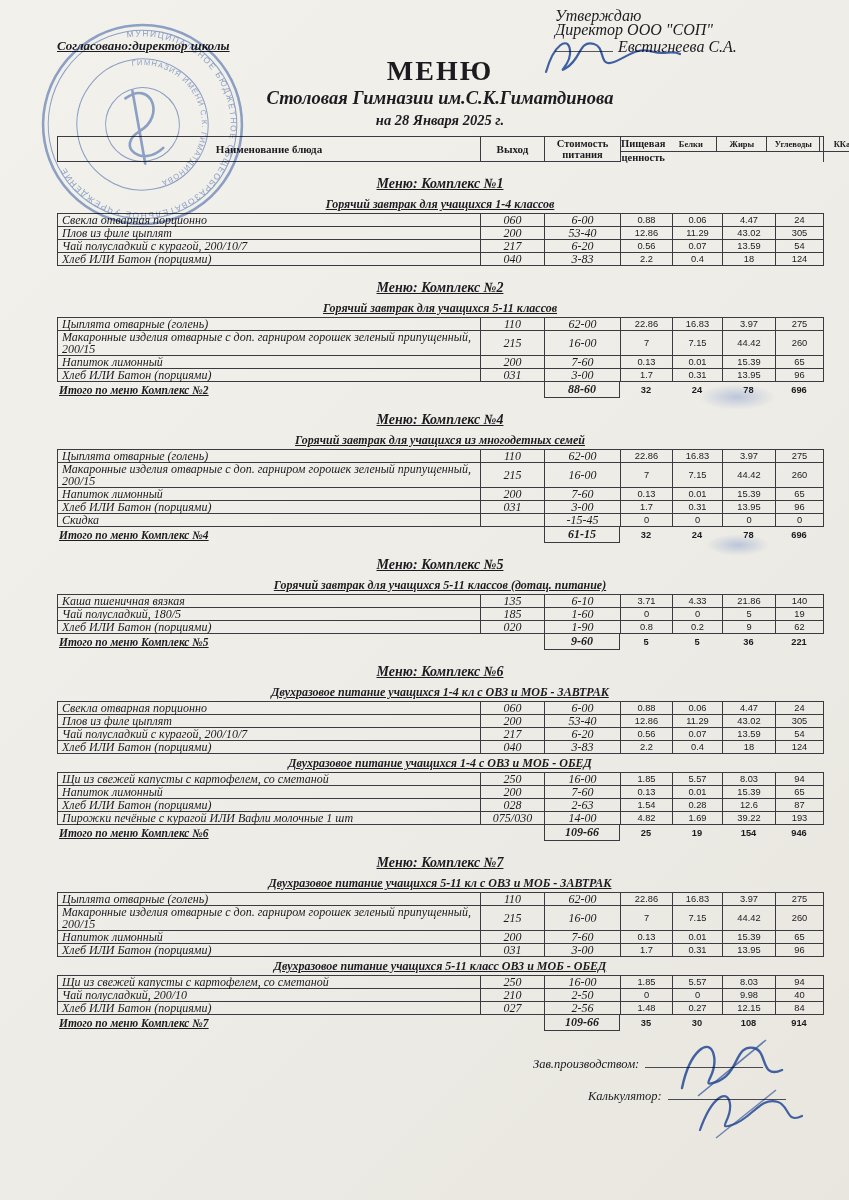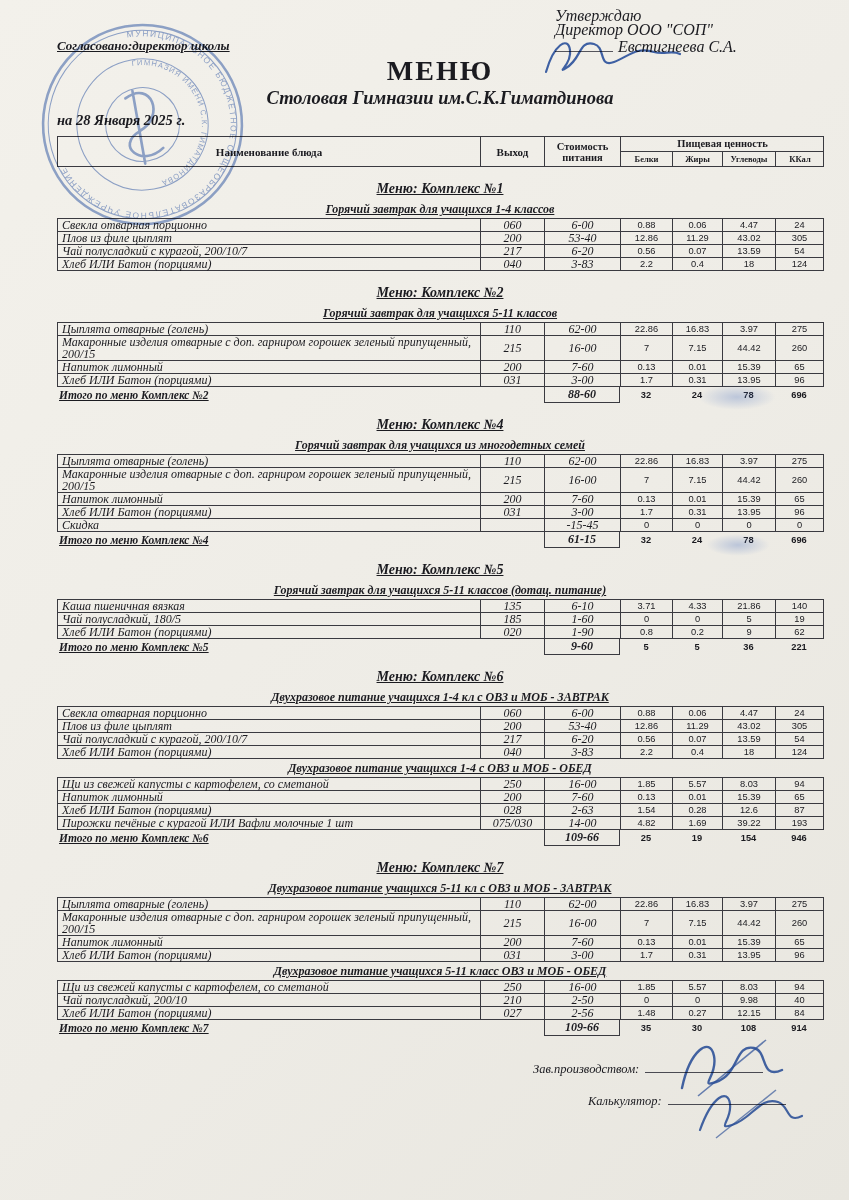--- a/index.html
+++ b/index.html
@@ -18,34 +18,34 @@
     background:linear-gradient(135deg,#f3f1eb 0%,#eeece6 55%,#e8e6df 100%);
   }
   
   .top-row{display:flex;align-items:flex-end}
   .agreed{font-weight:bold;font-style:italic;font-size:13px;text-decoration:underline}
   .approve{margin-left:auto;width:268px;font-style:italic;font-size:16px;line-height:14px}
   .approve-sign{margin-top:3px}
   .sig-line{display:inline-block;width:58px;height:10px;border-bottom:1px solid #55555c;margin-right:5px}
   .title{text-align:center;font-weight:bold;font-size:28px;line-height:30px;letter-spacing:2px;margin-top:2px}
   .subtitle{text-align:center;font-weight:bold;font-style:italic;font-size:18.5px;line-height:21px;margin-top:2px}
-  .dateline{text-align:left;font-weight:bold;font-style:italic;font-size:14.5px;line-height:16px;margin:3px 0 8px}
+  .dateline{text-align:center;font-weight:bold;font-style:italic;font-size:14.5px;line-height:16px;margin:3px 0 8px}
 
   
   .thead{
     display:grid;grid-template-columns:423px 64px 76px 203px;
     border:1px solid #3a3a40;border-bottom:none;width:767px;
   }
   .th{font-weight:bold;text-align:center}
   .h-name,.h-out,.h-price{
     border-right:1px solid #3a3a40;border-bottom:1px solid #3a3a40;
     display:flex;align-items:center;justify-content:center;font-size:11px;
   }
   .h-price{font-size:10.5px;line-height:11px;padding:1px 4px}
-  .h-nutri{display:flex;flex-direction:column}
+  .h-nutri{display:flex;flex-direction:row}
   .h-nutri-top{border-bottom:1px solid #3a3a40;font-size:10.5px;height:15px;line-height:14px}
   .h-nutri-sub{display:grid;grid-template-columns:52px 50px 53px 48px}
   .hs{
     font-size:8.5px;height:15px;border-right:1px solid #3a3a40;border-bottom:1px solid #3a3a40;
     display:flex;align-items:center;justify-content:center;
   }
   .hs:last-child{border-right:1px solid #3a3a40}
   .h-nutri .hs:nth-child(4){border-right:none}
   .h-nutri-sub .hs:last-child{border-right:none}
 

